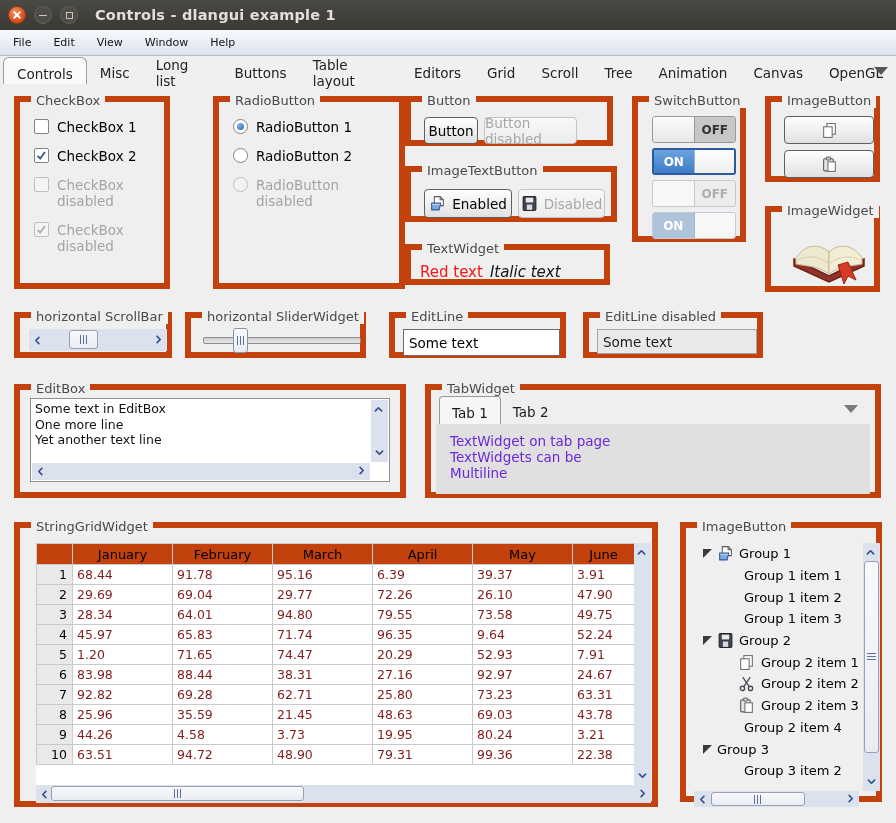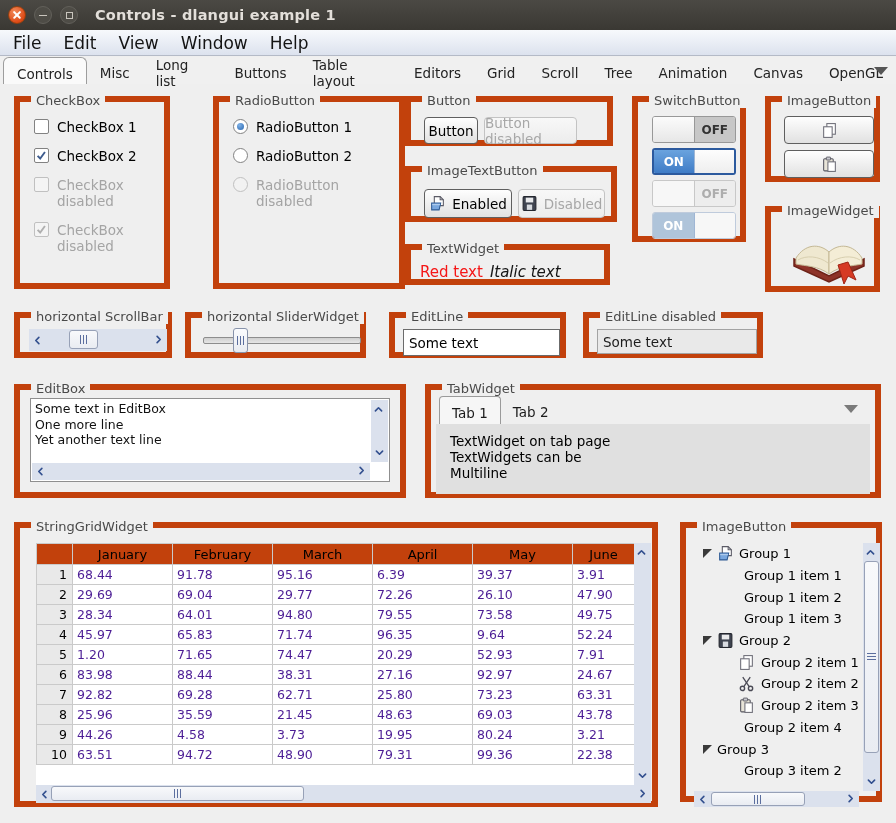--- a/index.html
+++ b/index.html
@@ -15,21 +15,21 @@
   .wbtn .xbar { position:absolute; left:3px; top:7.2px; width:10px; height:1.8px; background:#FFF; border-radius:1px; }
   .wbtn .xbar.a { transform:rotate(45deg); } .wbtn .xbar.b { transform:rotate(-45deg); }
   .wbtn .minbar { position:absolute; left:4px; top:7.5px; width:8px; height:1.8px; background:#C9C5BD; }
   .wbtn .maxsq { position:absolute; left:4.5px; top:4.5px; width:7px; height:7px; border:1.6px solid #C9C5BD; }
   .title { color:#E3DFDA; font-weight:bold; font-size:14.5px; margin-left:17px; letter-spacing:0.2px; }
 
   
   .menubar { position:absolute; top:30px; left:0; right:0; height:26px;
     background:linear-gradient(#F7F9FC,#DCE2EE); border-bottom:1px solid #B4BAC7;
     display:flex; align-items:center; padding-left:2px; }
-  .menu-item { padding:0 11px; font-size:17px; color:#141414; height:100%; display:flex; align-items:center; }
+  .menu-item { padding:0 11px; font-size:11px; color:#141414; height:100%; display:flex; align-items:center; }
 
   
   .tabbar { position:absolute; top:57px; left:0; right:0; height:27px; background:#F0F0F0; display:flex; align-items:stretch; }
   .tab { padding:5px 13px 0; font-size:13.5px; color:#232323; display:flex; align-items:center; }
   .tab.selected { background:#FAFAFA; border:1px solid #9D9D9D; border-bottom:none; border-radius:6px 6px 0 0; margin-left:3px; }
   .dd-tri { width:0; height:0; border-left:7px solid transparent; border-right:7px solid transparent; border-top:8px solid #555; }
   .tabbar .dd-tri { position:absolute; right:8px; top:10px; }
 
   
   .group { position:absolute; border:6px solid #c2410c; }
@@ -106,31 +106,31 @@
   .eb-text { position:absolute; left:4px; top:2px; right:22px; bottom:20px; font-size:12.5px; line-height:15.5px;
     white-space:pre; overflow:hidden; color:#111; }
   .eb-vscroll { position:absolute; right:1px; top:1px; width:17px; bottom:19px; background:#DBE1ED; }
   .eb-hscroll { position:absolute; left:1px; right:19px; bottom:1px; height:17px; background:#DBE1ED; }
 
   
   .twg-tabs { position:absolute; left:8px; top:6px; height:28px; display:flex; align-items:stretch; }
   .twg-tab { padding:4px 12px 0; font-size:13.5px; color:#1B1B1B; display:flex; align-items:center; }
   .twg-tab.selected { background:#F6F6F6; border:1px solid #9A9A9A; border-bottom:none; border-radius:4px 4px 0 0; }
   .twg-content { position:absolute; left:5px; right:5px; top:34px; height:70px; background:#E0E0E0; }
-  .twg-text { margin:9px 0 0 14px; font-size:13.5px; line-height:16px; white-space:pre; color:#000000; }
+  .twg-text { margin:9px 0 0 14px; font-size:13.5px; line-height:16px; white-space:pre; color:#6d28d9; }
   .twg-dd { position:absolute; right:17px; top:15px; border-top-color:#7A7A7A; }
 
   
   #grid-widget { position:absolute; left:16px; top:15px; width:615px; height:260px; }
   .grid-viewport { position:absolute; left:0; top:0; width:598px; height:242px; background:#FFF; overflow:hidden; }
   table.grid-table { border-collapse:collapse; table-layout:fixed; width:598px; }
   .grid-table th, .grid-table td { border:1px solid #CACACA; font-weight:normal; overflow:hidden; white-space:nowrap; }
   .grid-table thead th { background:#c2410c; height:21px; font-size:13px; text-align:center; color:#000; }
   .grid-table tbody th { background:#E9E9E9; text-align:right; padding-right:5px; font-size:12.5px; color:#000; }
-  .grid-table td { height:20px; font-size:12.5px; padding-left:4px; background:#FFF; color:#4c1d95; }
+  .grid-table td { height:20px; font-size:12.5px; padding-left:4px; background:#FFF; color:#7f1d1d; }
   .grid-vscroll { position:absolute; left:598px; top:0; width:17px; height:242px; background:#DBE1ED; }
   .grid-hscroll { position:absolute; left:0; top:242px; width:615px; height:18px; background:#DBE1ED; }
 
   
   #tree-widget { position:absolute; left:8px; top:15px; width:188px; height:264px; }
   .tree-rows { position:absolute; left:0; top:0; width:168px; height:246px; overflow:hidden; }
   .tree-row { height:21.7px; display:flex; align-items:center; font-size:13px; color:#000; }
   .tree-row.lvl0 { padding-left:9px; gap:5px; }
   .tree-row.lvl1 { padding-left:44px; gap:6px; }
   .tree-label.noicon { margin-left:6px; }

